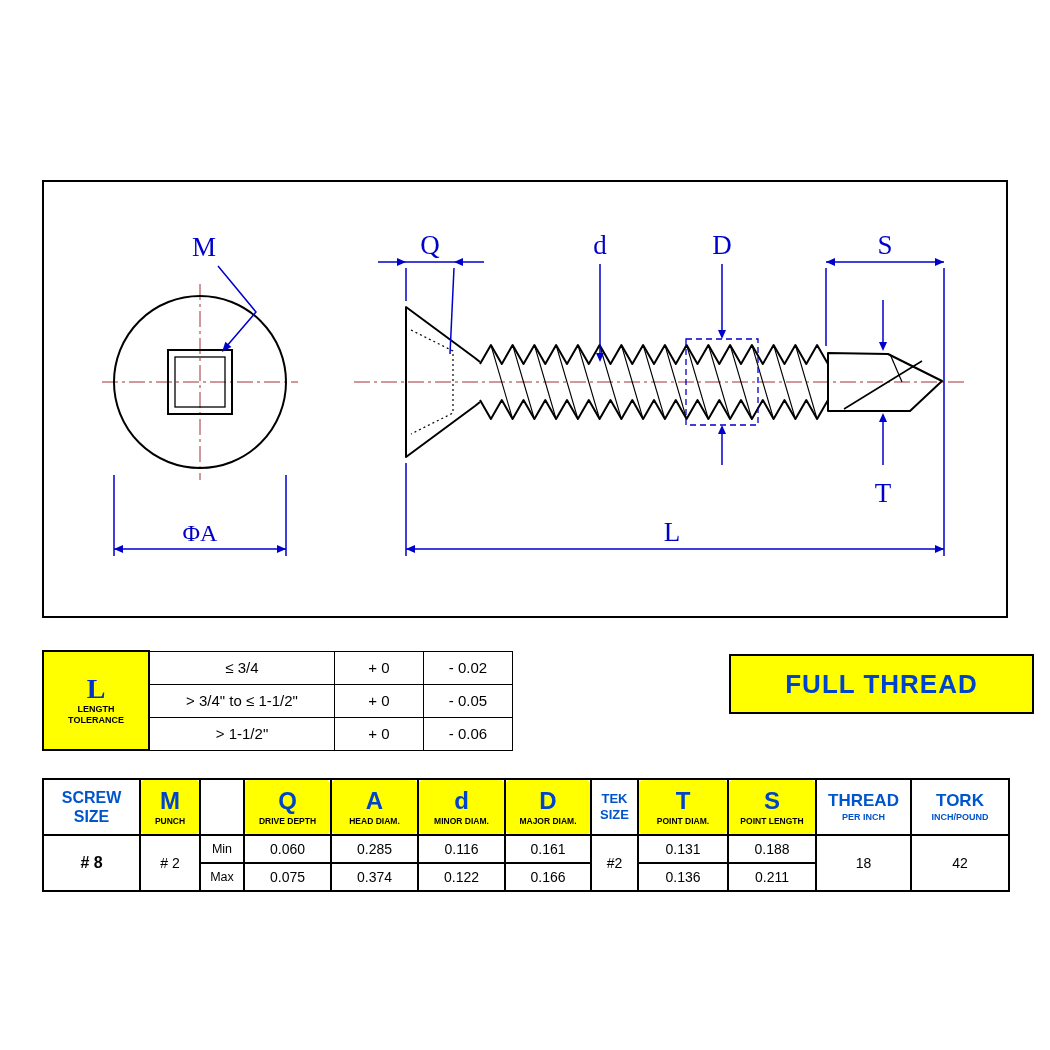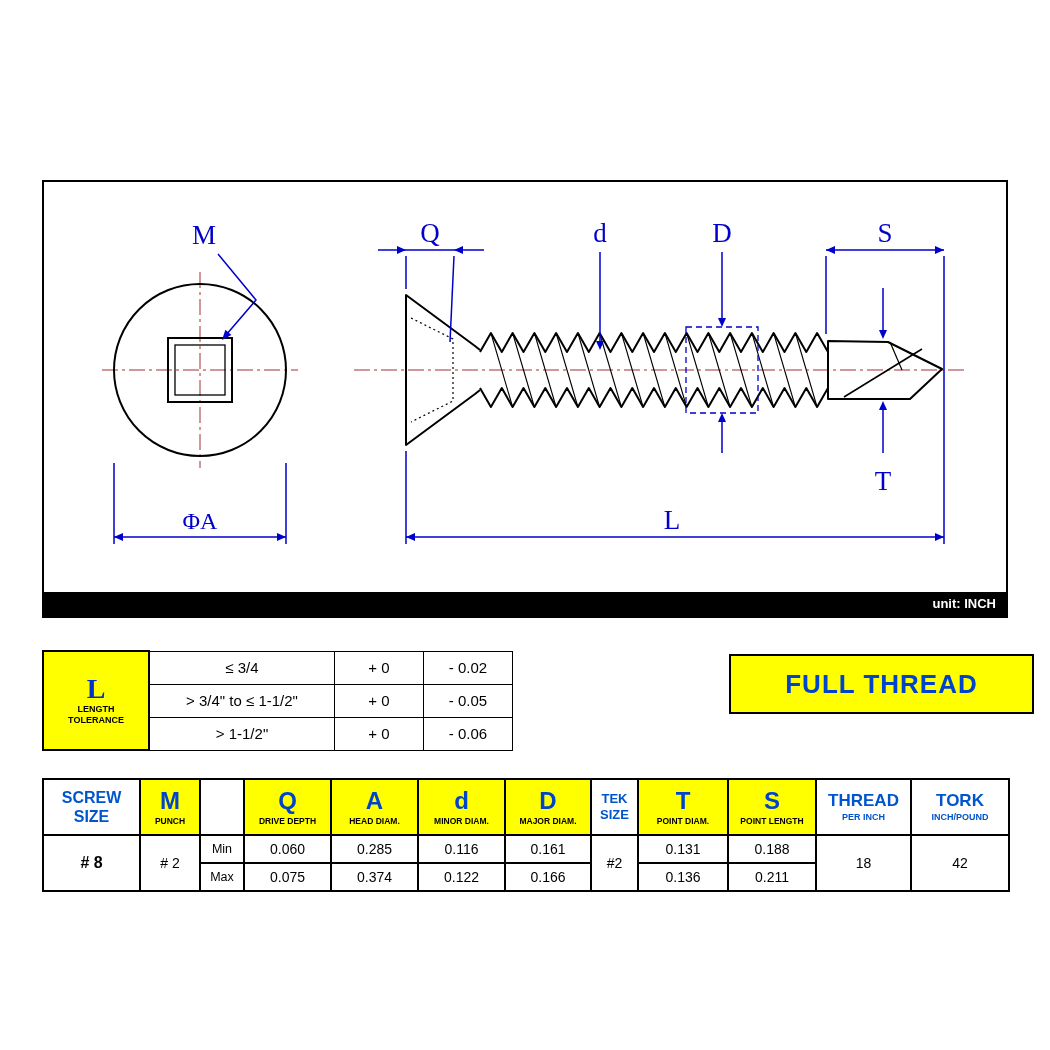--- a/index.html
+++ b/index.html
@@ -26,21 +26,21 @@
   .c-range{width:172px;} .c-plus{width:76px;} .c-minus{width:76px;}
 
   
   .full-thread{position:absolute;left:729px;top:654px;width:305px;height:60px;background:#FFFF00;
                border:2px solid #000;box-sizing:border-box;display:flex;align-items:center;justify-content:center;
                font:bold 26px "Liberation Sans",sans-serif;color:#0044CC;letter-spacing:1px;}
 
   
   .spec{position:absolute;left:42px;top:778px;width:966px;border-collapse:collapse;table-layout:fixed;background:#fff;}
   .spec td{border:2px solid #000;text-align:center;vertical-align:middle;padding:0;}
-  .spec tr.hrow td{height:54px;}
+  .spec tr.hrow td{height:54px;border-radius:7px;}
   .spec tr.drow td{height:26px;}
   .yel{background:#FFFF00;}
   .hletter{font:bold 24px "Liberation Sans",sans-serif;color:#0044CC;line-height:1.05;}
   .hcap{font:bold 8.5px "Liberation Sans",sans-serif;color:#000;margin-top:2px;}
   .hb1{font:bold 16px "Liberation Sans",sans-serif;color:#0055CC;line-height:1.2;}
   .hb2{font:bold 13px "Liberation Sans",sans-serif;color:#0055CC;line-height:1.25;}
   .hbt{font:bold 17px "Liberation Sans",sans-serif;color:#0055CC;line-height:1.1;}
   .hbs{font:bold 9px "Liberation Sans",sans-serif;color:#0055CC;margin-top:2px;}
   .v{font:14px "Liberation Sans",sans-serif;color:#000;}
   .v.bold{font:bold 16px "Liberation Sans",sans-serif;}
@@ -143,21 +143,20 @@
       <text x="160" y="62" text-anchor="middle" class="dimtxt">M</text>
       <text x="386" y="60" text-anchor="middle" class="dimtxt">Q</text>
       <text x="556" y="60" text-anchor="middle" class="dimtxt">d</text>
       <text x="678" y="60" text-anchor="middle" class="dimtxt">D</text>
       <text x="841" y="60" text-anchor="middle" class="dimtxt">S</text>
       <text x="839" y="308" text-anchor="middle" class="dimtxt">T</text>
       <text x="628" y="347" text-anchor="middle" class="dimtxt">L</text>
       <text x="156" y="347" text-anchor="middle" class="dimtxt-sm">ΦA</text>
     </svg>
 
-    <div class="unit-bar">unit: INCH</div>
   </div>
 
   <table class="tol-table">
     <tbody>
         <tr>
       <td class="tolL" rowspan="3">
         <div class="big">L</div>
         <div class="small">LENGTH</div>
         <div class="small">TOLERANCE</div>
       </td>

